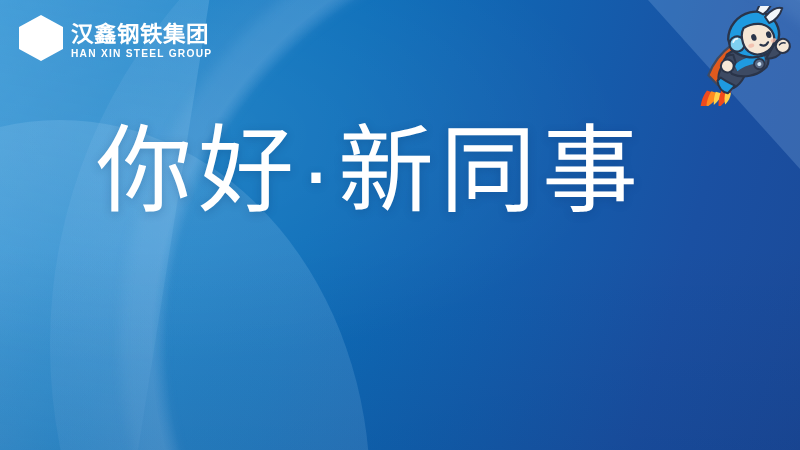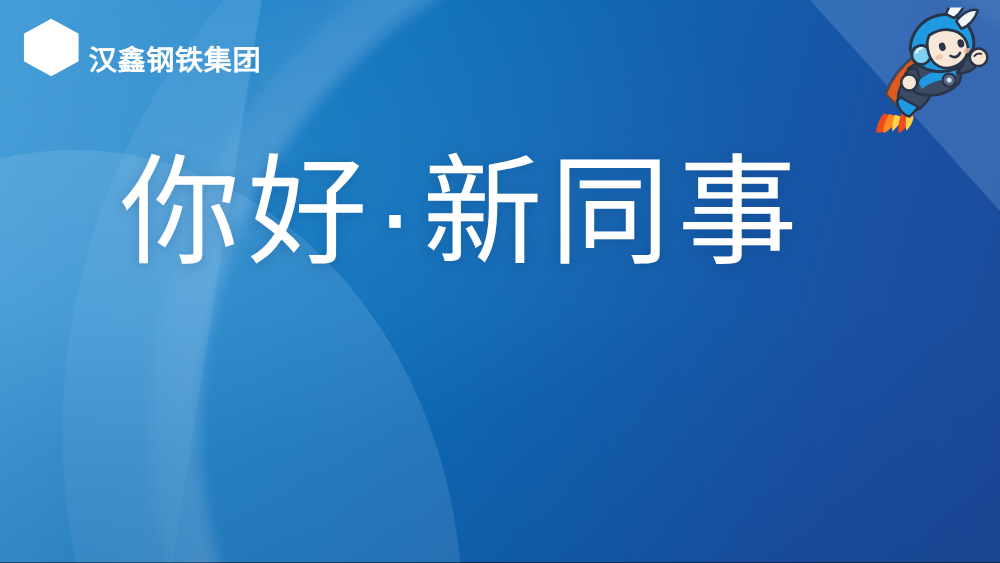--- a/index.html
+++ b/index.html
@@ -175,20 +175,21 @@
         <path fill="#ffffff" d="M44 0 L88 24 L88 68 L44 92 L0 68 L0 24 Z
                                  M44 8.5 L80.5 28.4 L80.5 63.6 L44 83.5 L7.5 63.6 L7.5 28.4 Z"></path>
 
         <path fill="#ffffff" d="M44 19 L62 31 L62 41.5 L53.5 35.8 L53.5 49 L44 43 L34.5 49 L34.5 35.8 L26 41.5 L26 31 Z"></path>
 
         <path fill="#ffffff" d="M44 53 L66 66.5 L56.5 72.5 L44 64.5 L31.5 72.5 L22 66.5 Z"></path>
       </svg>
     </span>
     <span class="logo-textblock">
       <span class="logo-cn">汉鑫钢铁集团</span>
+      <span class="logo-en">HAN XIN STEEL GROUP</span>
     </span>
   </div>
 
   <div class="headline">你好·新同事</div>
 
   <div class="mascot">
     <svg viewBox="0 0 116 100" xmlns="http://www.w3.org/2000/svg" aria-hidden="true">
       <g transform="rotate(-18 58 50)">
 
         <g>

